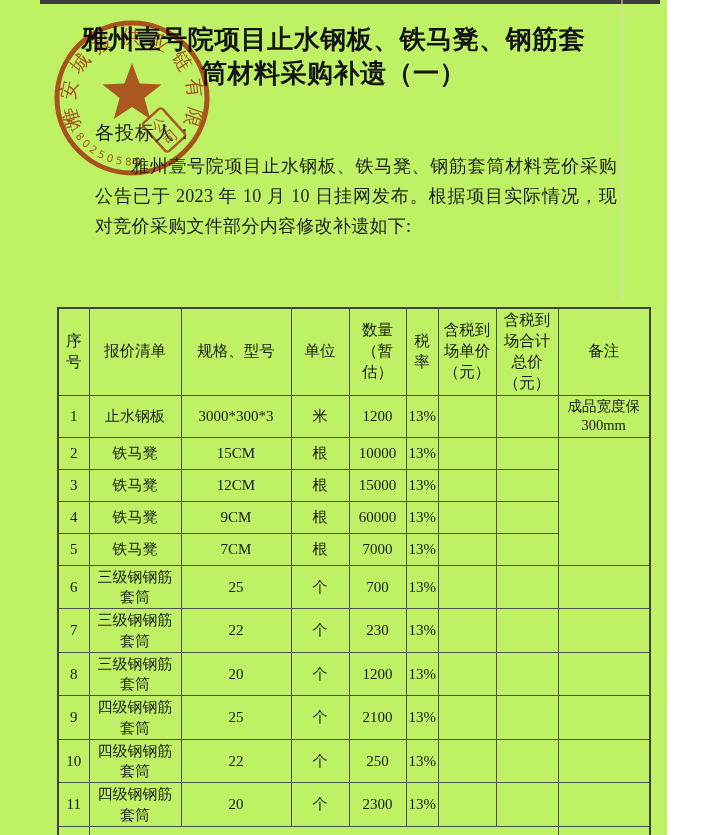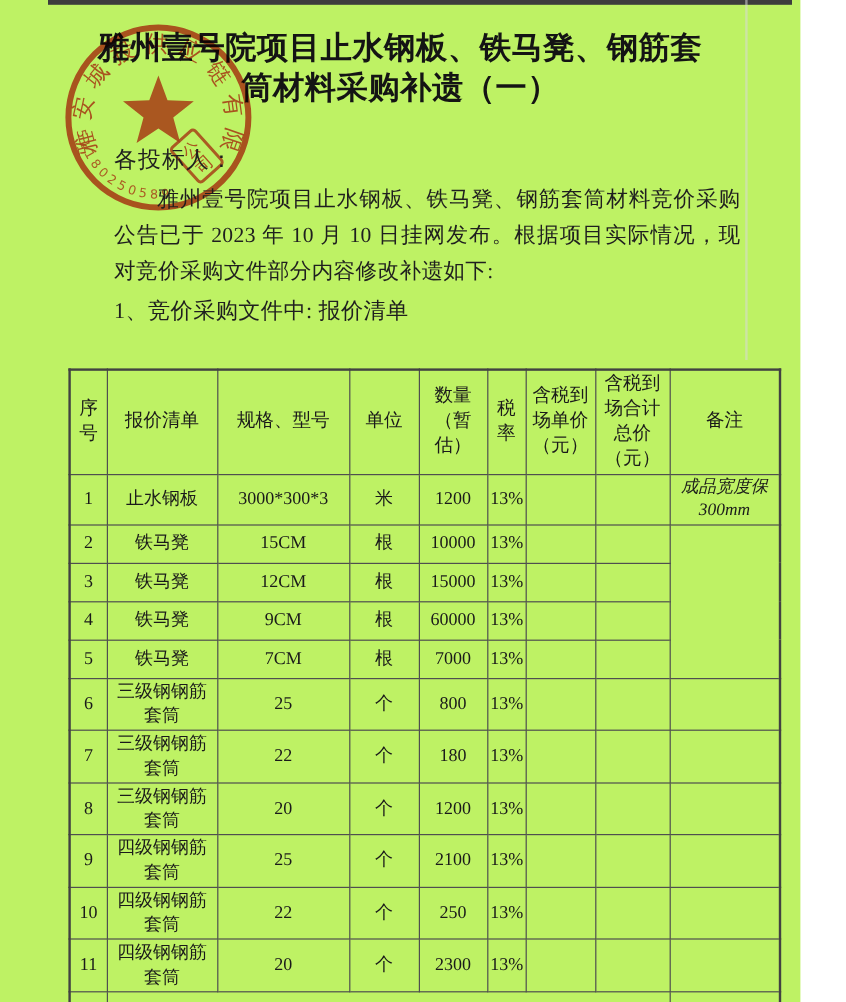--- a/index.html
+++ b/index.html
@@ -65,21 +65,21 @@
     font-weight:normal;
     overflow:hidden;
     line-height:1.35;
   }
   table.quote th { font-size:15.5px; }
   tr.h-hdr  { height:78px; }
   tr.h-r1   { height:38px; }
   tr.h-sm   { height:32px; }
   tr.h-md   { height:38px; }
   tr.h-foot { height:40px; }
-  td.remark-cell { font-size:14.5px; line-height:1.4;font-style:italic; }
+  td.remark-cell { font-size:14.5px; line-height:1.4; }
   td.total-cell {
     text-align:left; padding-left:245px;
     font-size:16.5px; letter-spacing:1px;
   }
 </style>
 </head>
 <body>
 
 <div class="page">
 
@@ -105,21 +105,20 @@
       <rect x="-13" y="-19" width="26" height="38" rx="3" fill="#ffffff" fill-opacity="0.12" stroke="#dd3427" stroke-width="2.5" stroke-opacity="0.85"></rect>
       <text x="0" y="-2" text-anchor="middle" font-size="14.5" fill="#dd3427" fill-opacity="0.9" font-family="Liberation Serif, DejaVu Serif, serif">公</text>
       <text x="0" y="14" text-anchor="middle" font-size="14.5" fill="#dd3427" fill-opacity="0.9" font-family="Liberation Serif, DejaVu Serif, serif">司</text>
     </g>
   </svg>
 
   <p class="salutation">各投标人：</p>
 
   <p class="body-par">雅州壹号院项目止水钢板、铁马凳、钢筋套筒材料竞价采购公告已于 2023 年 10 月 10 日挂网发布。根据项目实际情况，现对竞价采购文件部分内容修改补遗如下:</p>
 
-  <p class="list-line">1、竞价采购文件中: 报价清单</p>
 
   <table class="quote">
     <colgroup>
       <col style="width:31px">
         <col style="width:92px">
         <col style="width:110px">
       <col style="width:58px">
         <col style="width:57px">
         <col style="width:32px">
       <col style="width:58px">
@@ -194,33 +193,33 @@
         <td>13%</td>
         <td></td>
         <td></td>
       </tr>
 
       <tr class="h-md">
         <td>6</td>
         <td>三级钢钢筋套筒</td>
         <td>25</td>
         <td>个</td>
-        <td>800</td>
+        <td>700</td>
         <td>13%</td>
         <td></td>
         <td></td>
         <td class="remark-cell"></td>
       </tr>
 
       <tr class="h-md">
         <td>7</td>
         <td>三级钢钢筋套筒</td>
         <td>22</td>
         <td>个</td>
-        <td>180</td>
+        <td>230</td>
         <td>13%</td>
         <td></td>
         <td></td>
         <td class="remark-cell"></td>
       </tr>
 
       <tr class="h-md">
         <td>8</td>
         <td>三级钢钢筋套筒</td>
         <td>20</td>

